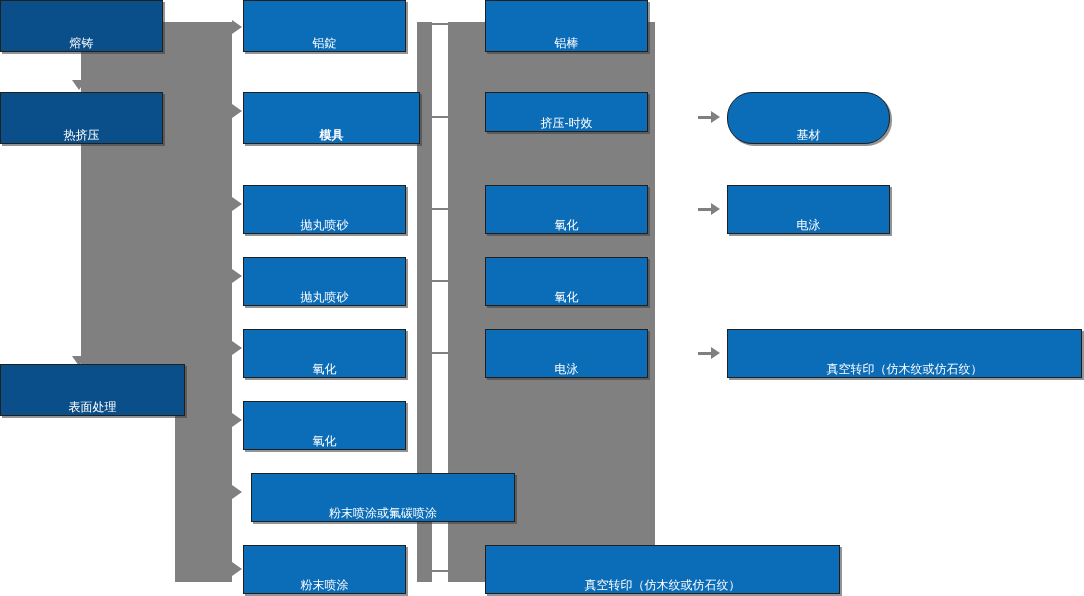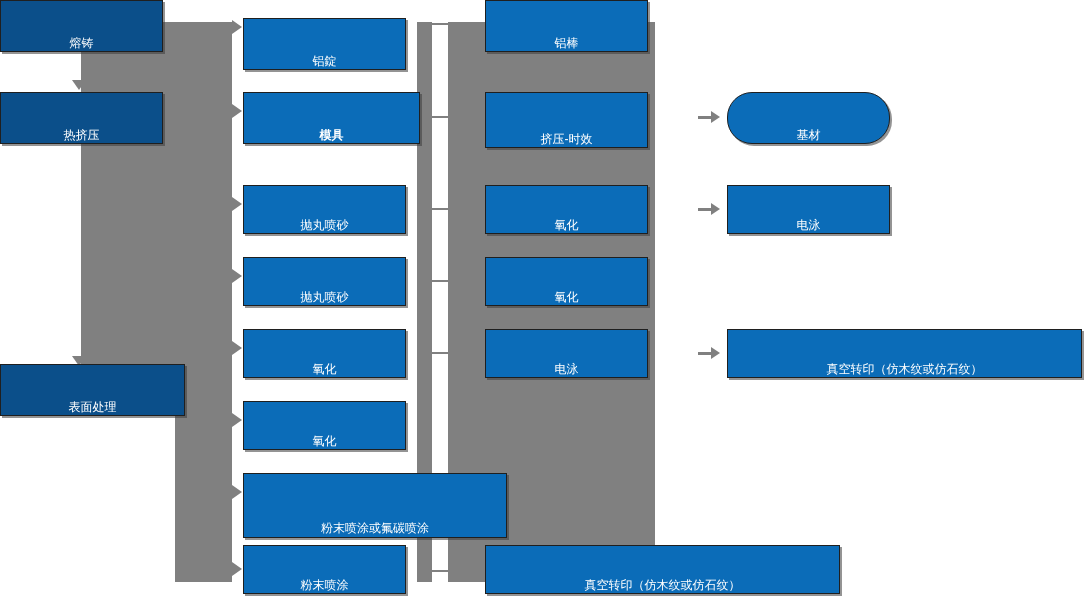--- a/index.html
+++ b/index.html
@@ -109,21 +109,21 @@
   </div>
 
   <div class="box dark f20" style="left:0px;top:92px;width:163px;height:52px;">
     <span>热挤压</span>
   </div>
 
   <div class="box dark f20" style="left:0px;top:364px;width:185px;height:52px;">
     <span>表面处理</span>
   </div>
 
-  <div class="box mid f20" style="left:243px;top:0px;width:163px;height:52px;margin-top:18px;">
+  <div class="box mid f20" style="left:243px;top:0px;width:163px;height:52px;">
     <span>铝錠</span>
   </div>
 
   <div class="box mid f20" style="left:243px;top:92px;width:177px;height:52px;font-weight:bold;">
     <span>模具</span>
   </div>
 
   <div class="box mid f20" style="left:243px;top:185px;width:163px;height:49px;">
     <span>抛丸喷砂</span>
   </div>
@@ -133,33 +133,33 @@
   </div>
 
   <div class="box mid f20" style="left:243px;top:329px;width:163px;height:49px;">
     <span>氧化</span>
   </div>
 
   <div class="box mid f20" style="left:243px;top:401px;width:163px;height:49px;">
     <span>氧化</span>
   </div>
 
-  <div class="box mid f20" style="left:243px;top:473px;width:264px;height:65px;font-family:Liberation Mono, monospace;">
+  <div class="box mid f20" style="left:251px;top:473px;width:264px;height:49px;">
     <span>粉末喷涂或氟碳喷涂</span>
   </div>
 
   <div class="box mid f20" style="left:243px;top:545px;width:163px;height:49px;">
     <span>粉末喷涂</span>
   </div>
 
   <div class="box mid f20" style="left:485px;top:0px;width:163px;height:52px;">
     <span>铝棒</span>
   </div>
 
-  <div class="box mid f20" style="left:485px;top:92px;width:163px;height:56px;">
+  <div class="box mid f20" style="left:485px;top:92px;width:163px;height:40px;">
     <span>挤压-时效</span>
   </div>
 
   <div class="box mid f20" style="left:485px;top:185px;width:163px;height:49px;">
     <span>氧化</span>
   </div>
 
   <div class="box mid f20" style="left:485px;top:257px;width:163px;height:49px;">
     <span>氧化</span>
   </div>

